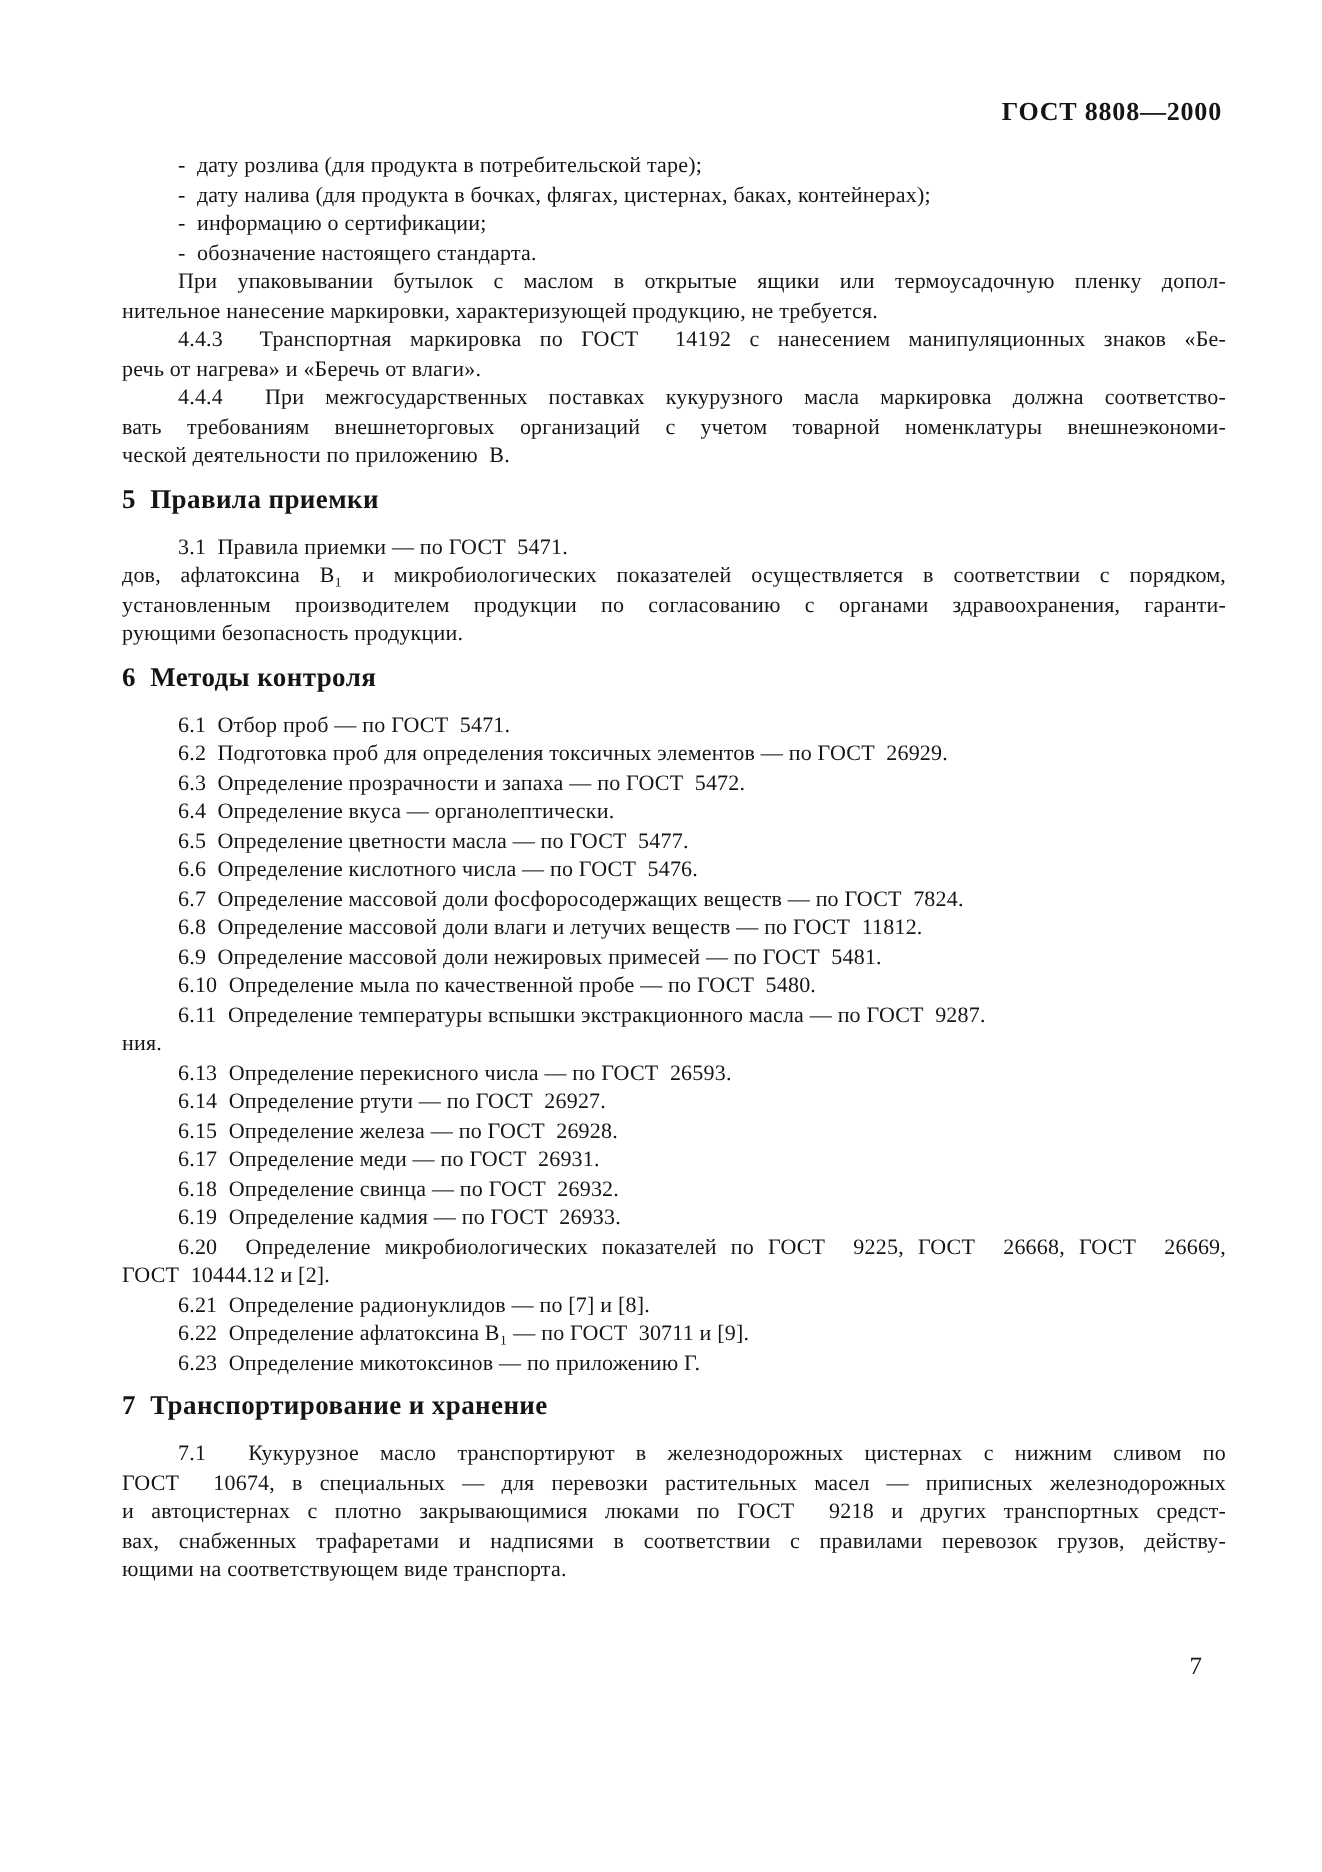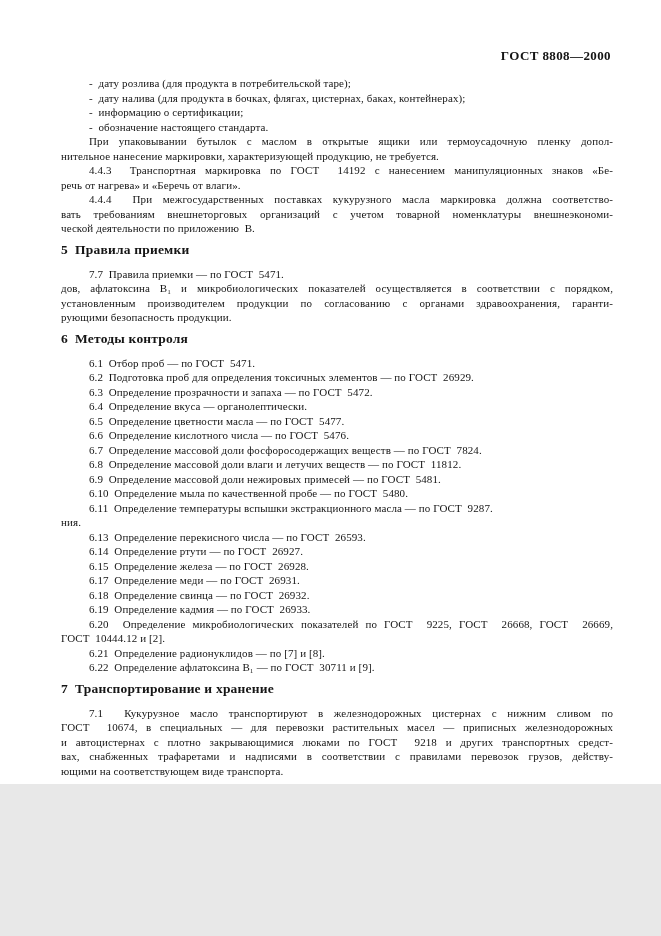--- a/index.html
+++ b/index.html
@@ -1,19 +1,19 @@
 <!DOCTYPE html>
 <html><head>
 <meta charset="utf-8">
 <style>
   html, body { margin: 0; padding: 0; background: #e8e8e8; }
   .page {
     position: relative;
     width: 661px;
-    height: 784px;
+    height: 936px;
     background: #ffffff;
     font-family: "Liberation Serif", "DejaVu Serif", serif;
     color: #151515;
     overflow: hidden;
     margin: 0 auto;
   }
   .doc-header {
     position: absolute;
     top: 48px;
     left: 61px;
@@ -68,21 +68,21 @@
       <div class="line indent">-  информацию о сертификации;</div>
       <div class="line indent">-  обозначение настоящего стандарта.</div>
       <div class="line indent justify">При упаковывании бутылок с маслом в открытые ящики или термоусадочную пленку допол-</div>
       <div class="line">нительное нанесение маркировки, характеризующей продукцию, не требуется.</div>
       <div class="line indent justify">4.4.3  Транспортная маркировка по ГОСТ  14192 с нанесением манипуляционных знаков «Бе-</div>
       <div class="line">речь от нагрева» и «Беречь от влаги».</div>
       <div class="line indent justify">4.4.4  При межгосударственных поставках кукурузного масла маркировка должна соответство-</div>
       <div class="line justify">вать требованиям внешнеторговых организаций с учетом товарной номенклатуры внешнеэкономи-</div>
       <div class="line">ческой деятельности по приложению  В.</div>
       <div class="heading">5  Правила приемки</div>
-      <div class="line indent">7.7  Правила приемки — по ГОСТ  5471.</div>
+      <div class="line indent">3.1  Правила приемки — по ГОСТ  5471.</div>
       <div class="line justify">дов, афлатоксина В₁ и микробиологических показателей осуществляется в соответствии с порядком,</div>
       <div class="line justify">установленным производителем продукции по согласованию с органами здравоохранения, гаранти-</div>
       <div class="line">рующими безопасность продукции.</div>
       <div class="heading">6  Методы контроля</div>
       <div class="line indent">6.1  Отбор проб — по ГОСТ  5471.</div>
       <div class="line indent">6.2  Подготовка проб для определения токсичных элементов — по ГОСТ  26929.</div>
       <div class="line indent">6.3  Определение прозрачности и запаха — по ГОСТ  5472.</div>
       <div class="line indent">6.4  Определение вкуса — органолептически.</div>
       <div class="line indent">6.5  Определение цветности масла — по ГОСТ  5477.</div>
       <div class="line indent">6.6  Определение кислотного числа — по ГОСТ  5476.</div>
@@ -95,20 +95,21 @@
       <div class="line indent">6.13  Определение перекисного числа — по ГОСТ  26593.</div>
       <div class="line indent">6.14  Определение ртути — по ГОСТ  26927.</div>
       <div class="line indent">6.15  Определение железа — по ГОСТ  26928.</div>
       <div class="line indent">6.17  Определение меди — по ГОСТ  26931.</div>
       <div class="line indent">6.18  Определение свинца — по ГОСТ  26932.</div>
       <div class="line indent">6.19  Определение кадмия — по ГОСТ  26933.</div>
       <div class="line indent justify">6.20  Определение микробиологических показателей по ГОСТ  9225, ГОСТ  26668, ГОСТ  26669,</div>
       <div class="line">ГОСТ  10444.12 и [2].</div>
       <div class="line indent">6.21  Определение радионуклидов — по [7] и [8].</div>
       <div class="line indent">6.22  Определение афлатоксина В₁ — по ГОСТ  30711 и [9].</div>
+      <div class="line indent">6.23  Определение микотоксинов — по приложению Г.</div>
       <div class="heading">7  Транспортирование и хранение</div>
       <div class="line indent justify">7.1  Кукурузное масло транспортируют в железнодорожных цистернах с нижним сливом по</div>
       <div class="line justify">ГОСТ  10674, в специальных — для перевозки растительных масел — приписных железнодорожных</div>
       <div class="line justify">и автоцистернах с плотно закрывающимися люками по ГОСТ  9218 и других транспортных средст-</div>
       <div class="line justify">вах, снабженных трафаретами и надписями в соответствии с правилами перевозок грузов, действу-</div>
       <div class="line">ющими на соответствующем виде транспорта.</div>
     </div>
 
   <div class="page-number">7</div>
 </div>

